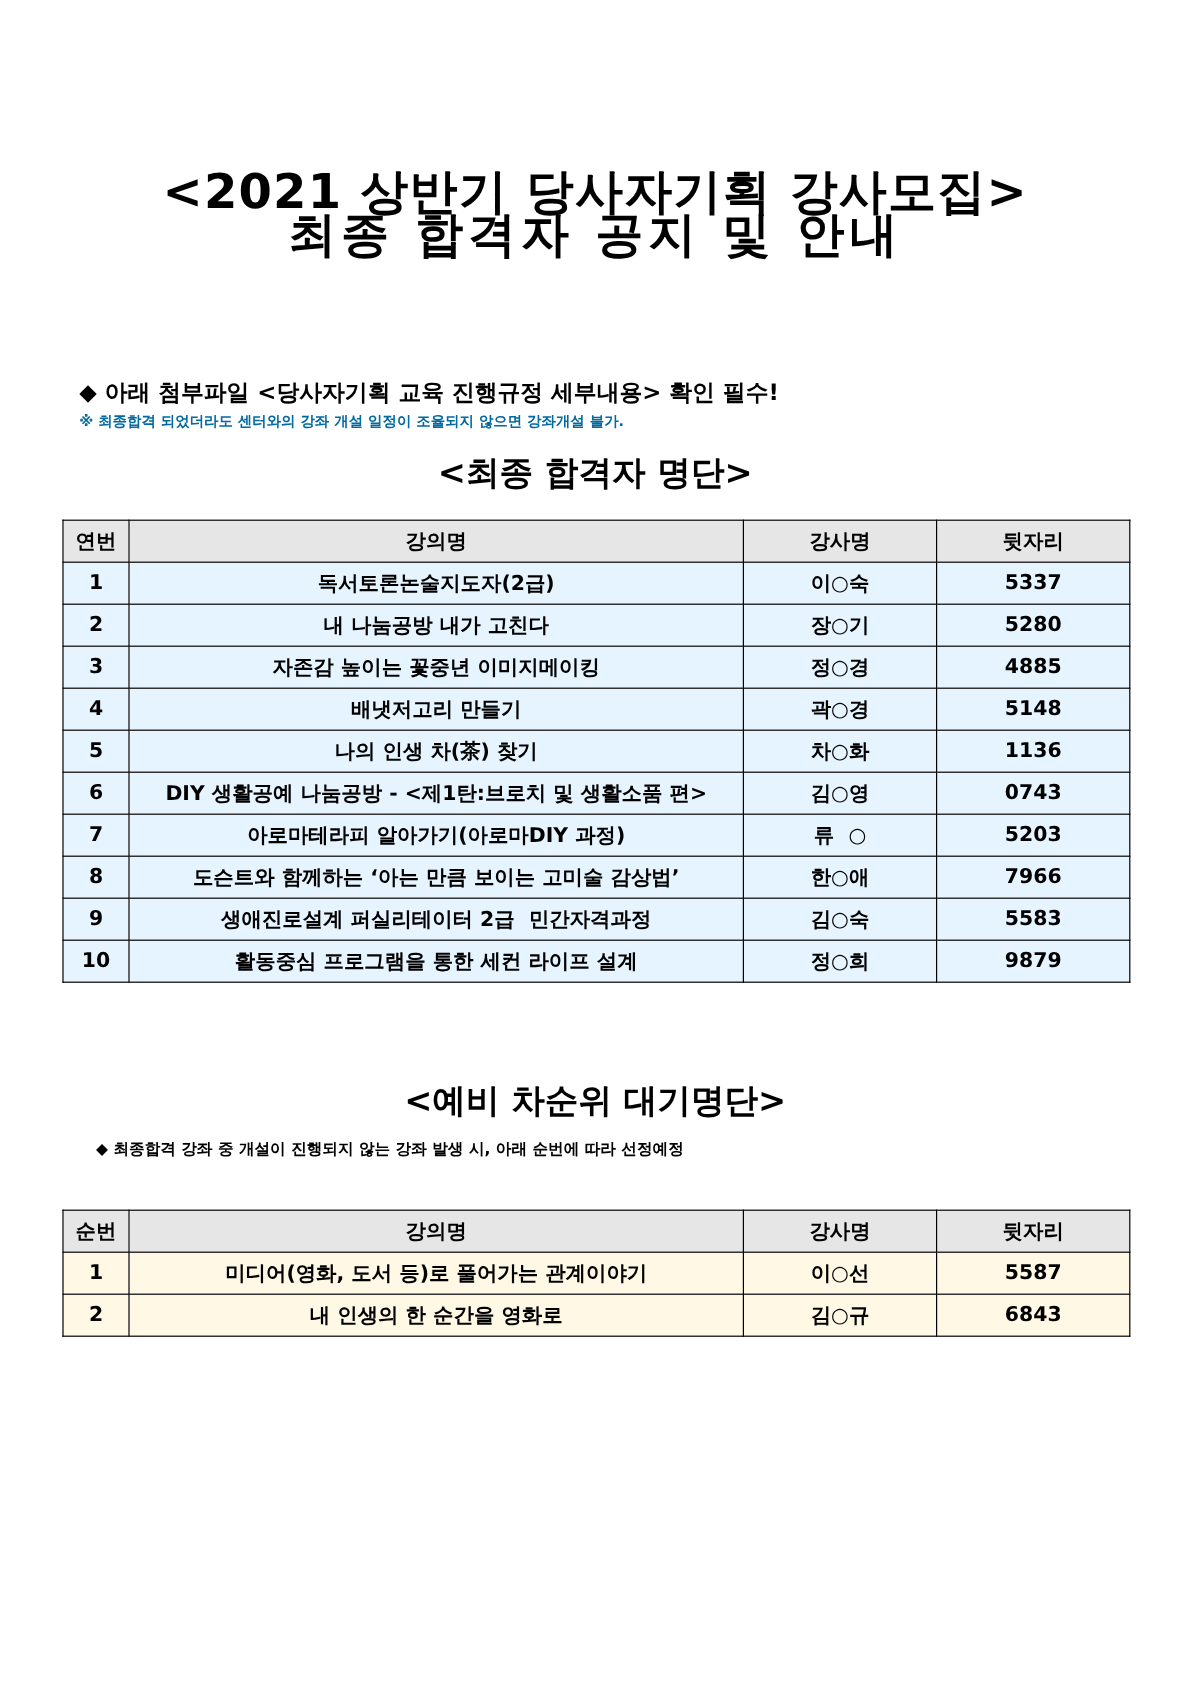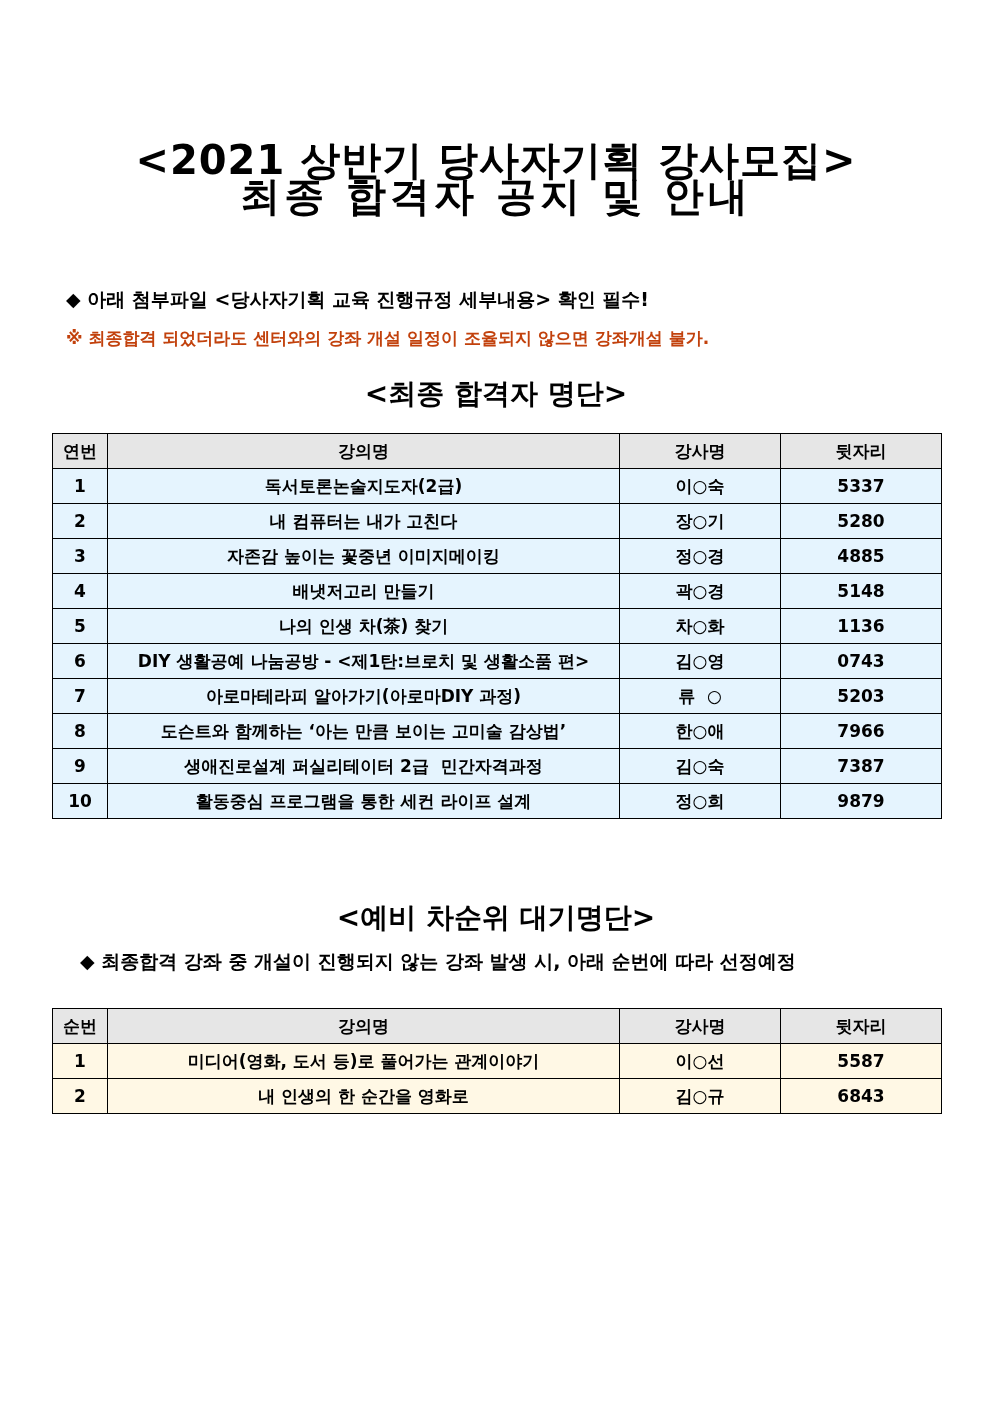--- a/index.html
+++ b/index.html
@@ -28,43 +28,44 @@
     }
     .title.t1 { top: 118px; margin-top: 22px; }
     .title.t2 { top: 176px; letter-spacing: 4px; }
 
     .notice {
       position: absolute;
       left: 66px;
       font-weight: bold;
       white-space: nowrap;
       line-height: 1;
+      margin-top: 28px;
     }
     .notice.n1 { top: 290px; font-size: 19px; }
-    .notice.n2 { top: 330px; font-size: 17px; color: #c2410c; }
+    .notice.n2 { top: 317px; font-size: 12px; color: #0369a1; }
 
     .section-title {
       position: absolute;
       left: 0;
       width: 992px;
       text-align: center;
       font-weight: bold;
       font-size: 28px;
       line-height: 1;
       white-space: nowrap;
     }
     .section-title.s1 { top: 380px; }
     .section-title.s2 { top: 904px; }
 
     .sub-notice {
       position: absolute;
       left: 80px;
       top: 952px;
       font-weight: bold;
-      font-size: 19px;
+      font-size: 13px;
       line-height: 1;
       white-space: nowrap;
       text-align: right;
     }
 
     table.roster {
       position: absolute;
       left: 52px;
       width: 889px;
       border-collapse: collapse;
@@ -123,21 +124,21 @@
   </thead>
   <tbody>
     <tr>
       <td>1</td>
       <td>독서토론논술지도자(2급)</td>
       <td>이○숙</td>
       <td>5337</td>
     </tr>
     <tr>
       <td>2</td>
-      <td>내 컴퓨터는 내가 고친다</td>
+      <td>내 나눔공방 내가 고친다</td>
       <td>장○기</td>
       <td>5280</td>
     </tr>
     <tr>
       <td>3</td>
       <td>자존감 높이는 꽃중년 이미지메이킹</td>
       <td>정○경</td>
       <td>4885</td>
     </tr>
     <tr>
@@ -167,21 +168,21 @@
     <tr>
       <td>8</td>
       <td>도슨트와 함께하는 ‘아는 만큼 보이는 고미술 감상법’</td>
       <td>한○애</td>
       <td>7966</td>
     </tr>
     <tr>
       <td>9</td>
       <td style="white-space: pre;">생애진로설계 퍼실리테이터 2급  민간자격과정</td>
       <td>김○숙</td>
-      <td>7387</td>
+      <td>5583</td>
     </tr>
     <tr>
       <td>10</td>
       <td>활동중심 프로그램을 통한 세컨 라이프 설계</td>
       <td>정○희</td>
       <td>9879</td>
     </tr>
   </tbody>
 </table>
 

